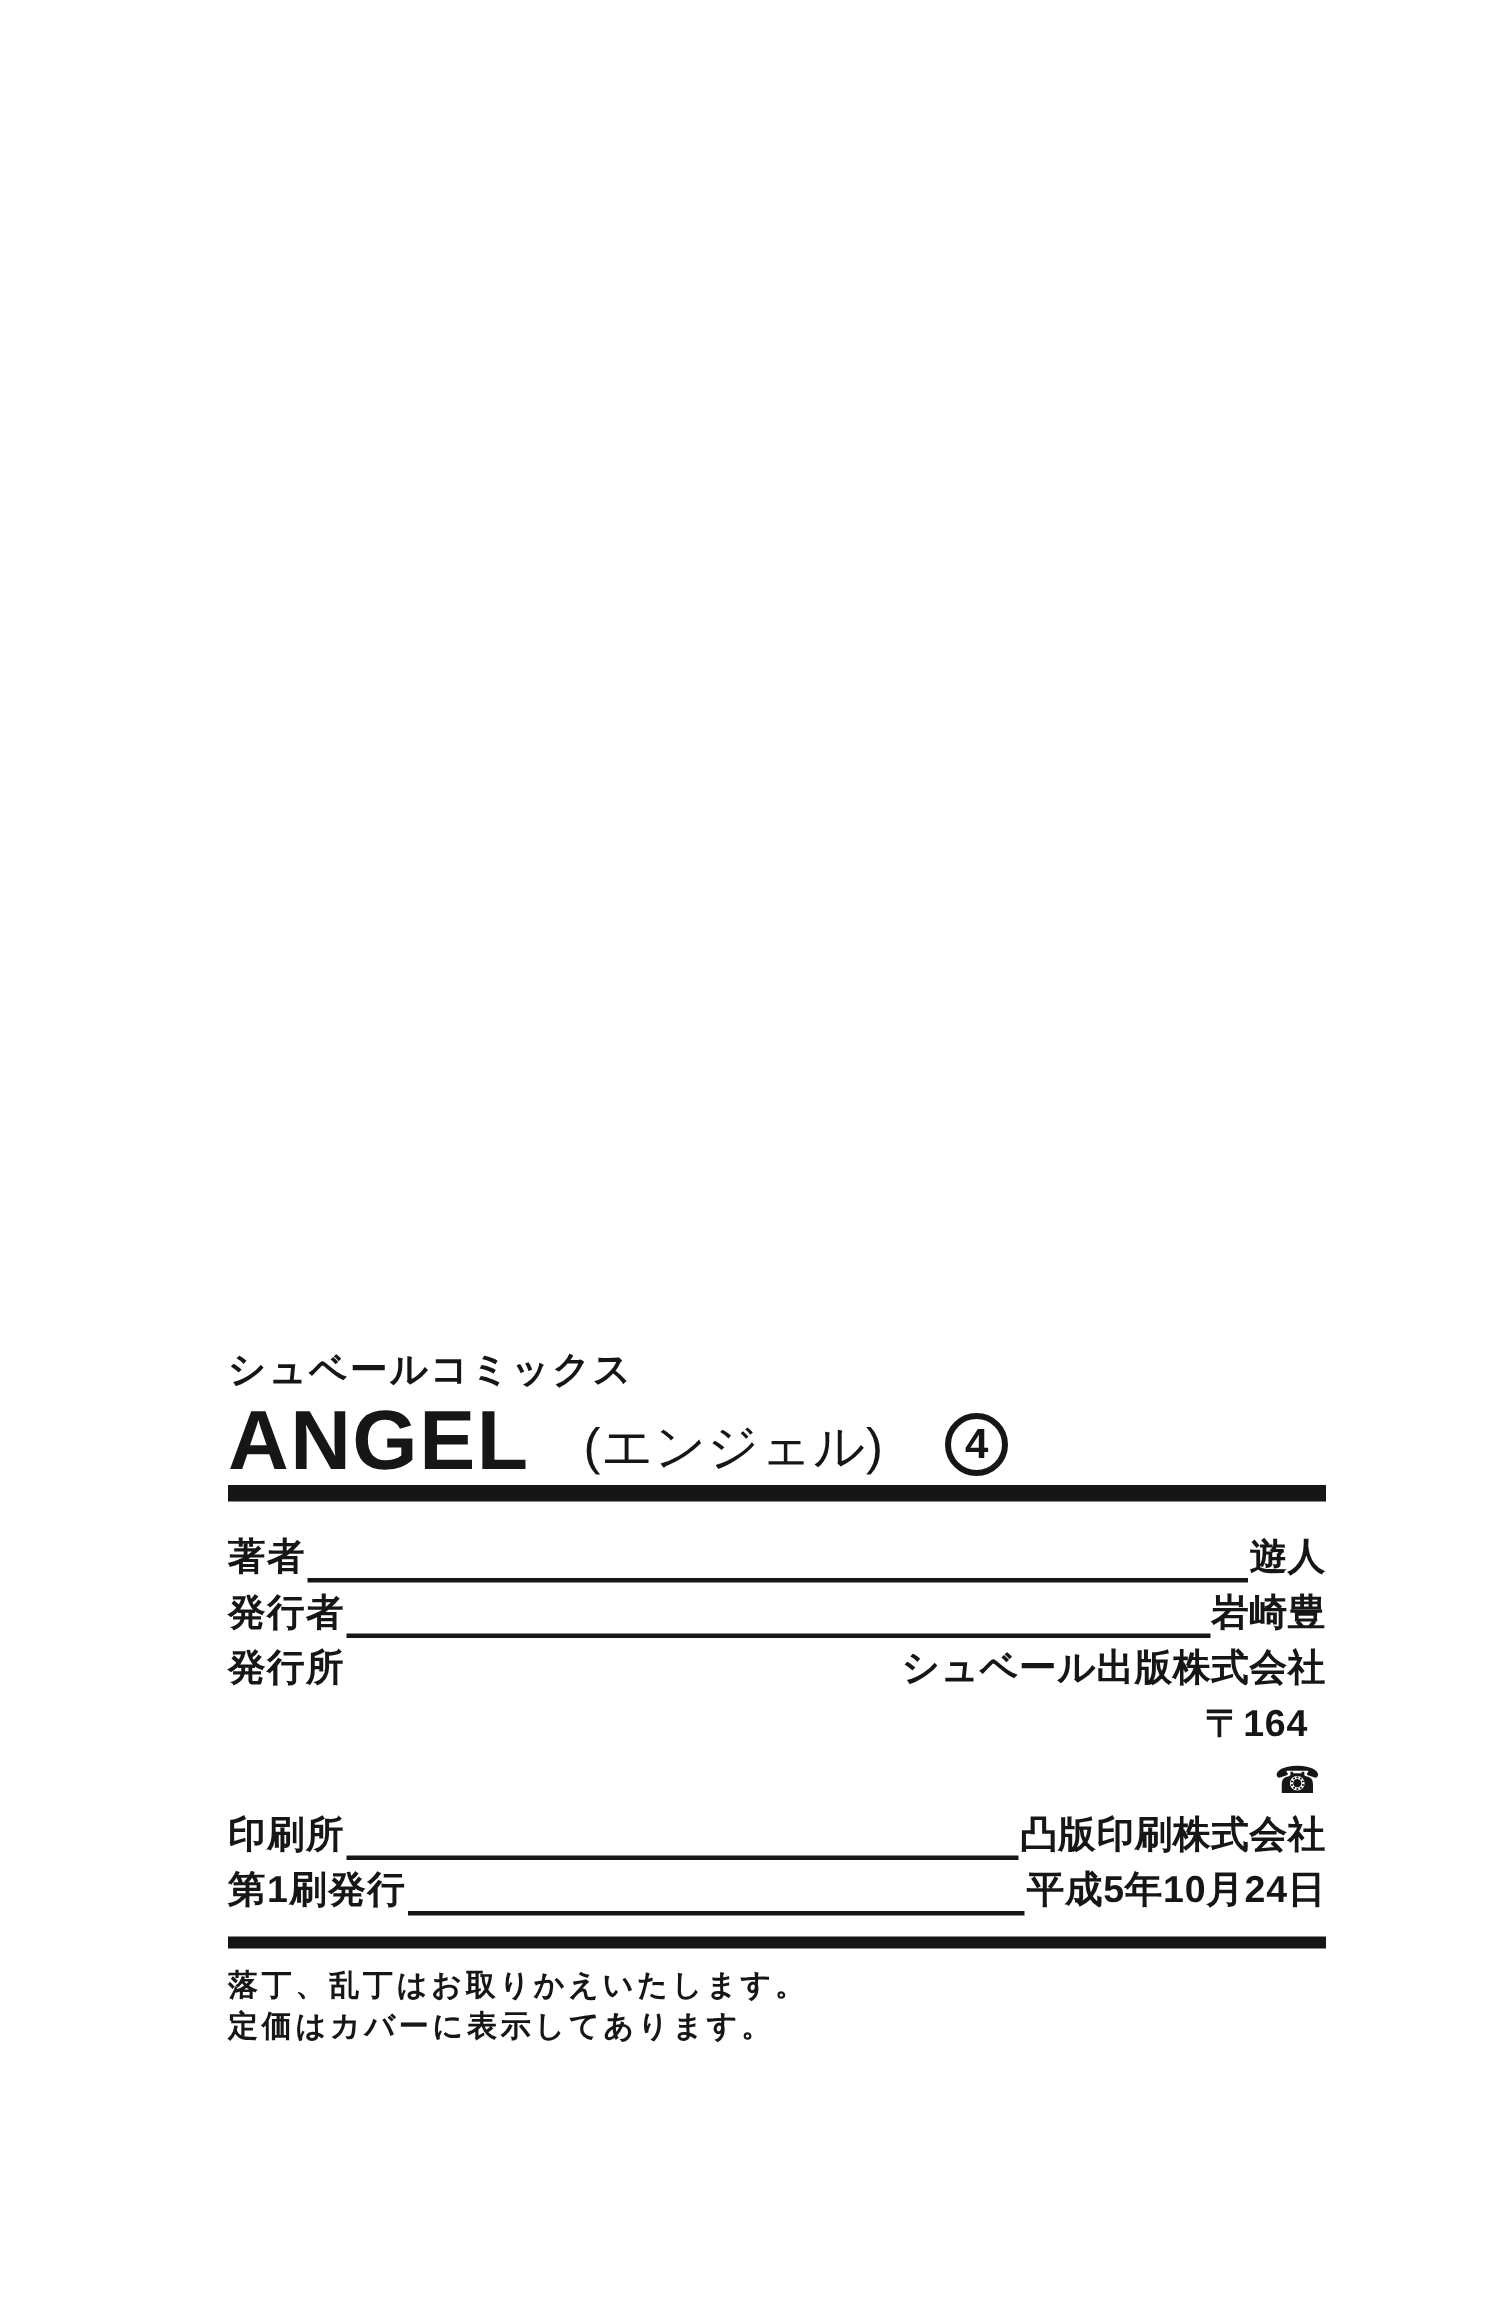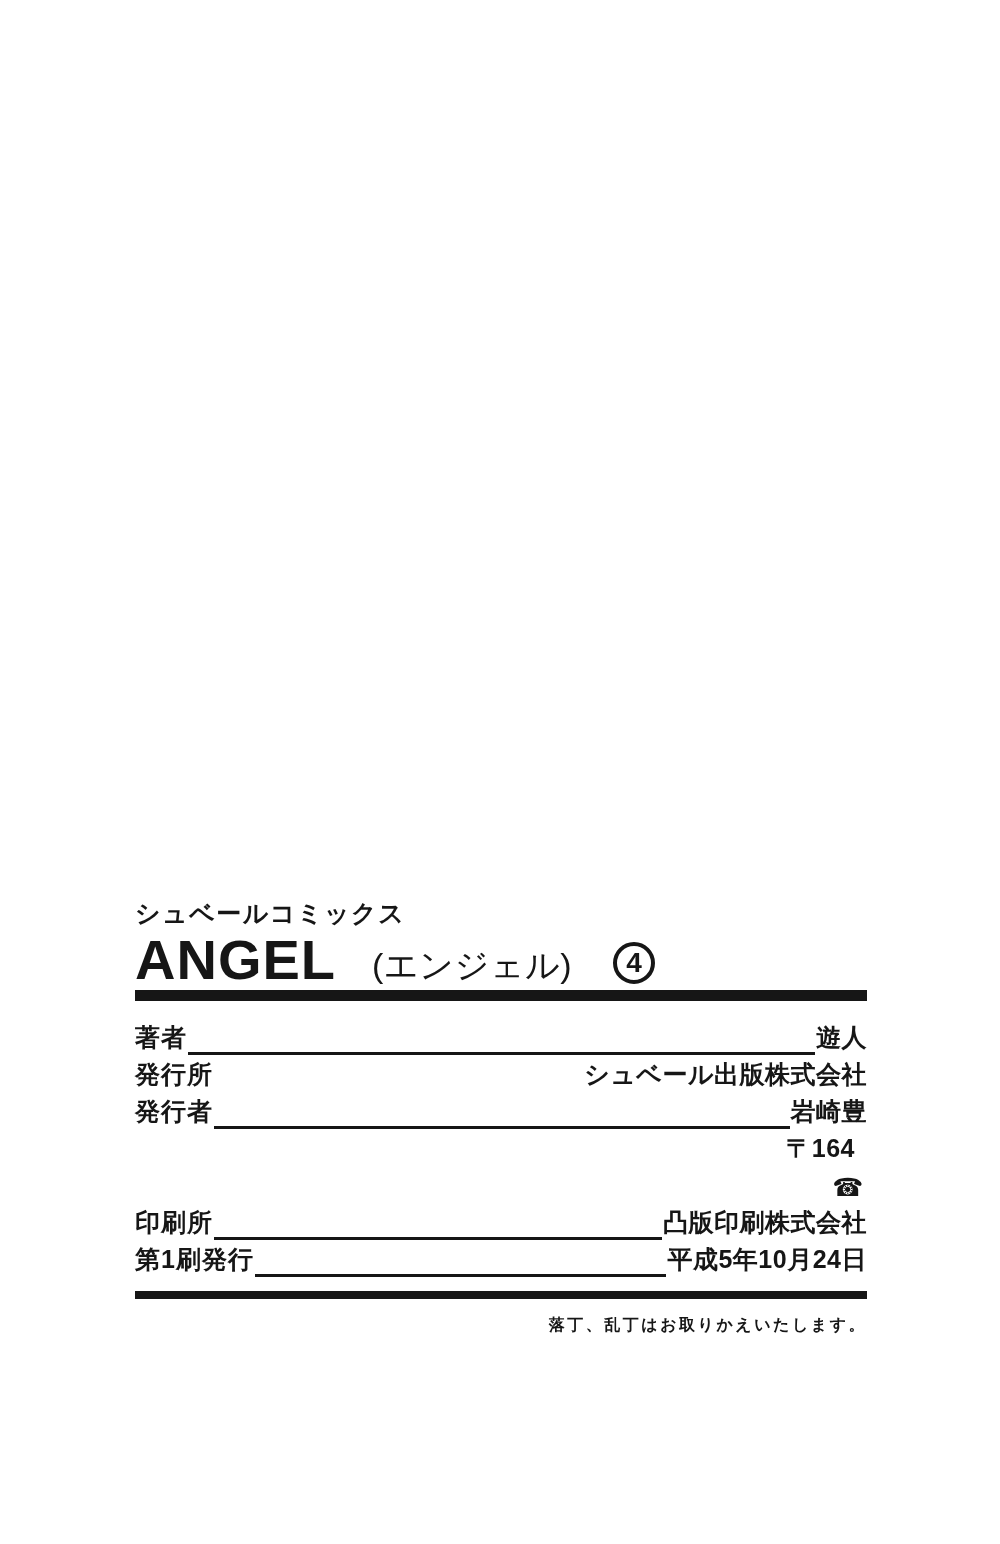--- a/index.html
+++ b/index.html
@@ -8,21 +8,21 @@
     position: relative;
     width: 1000px;
     height: 1544px;
     background: #ffffff;
     color: #161616;
     font-family: "Liberation Sans", "DejaVu Sans", sans-serif;
     overflow: hidden;
   }
   .colophon {
     position: absolute;
-    left: 135px;
+    left: 152px;
     top: 899px;
     width: 732px;
   }
   .series {
     font-size: 25px;
     font-weight: 800;
     letter-spacing: 1.5px;
     line-height: 28px;
   }
   .title-line {
@@ -87,23 +87,23 @@
   .row-address .postal { margin-right: 12px; }
   .row-phone { justify-content: flex-end; }
   .phone-glyph { margin-right: 3px; font-weight: 900; }
   .rule-bottom {
     margin-top: 15px;
     height: 8px;
     background: #161616;
   }
   .notes {
     margin-top: 12px;
-    text-align: right;
+    text-align: left;
     font-family: Liberation Serif, serif;
-    font-size: 16px;
+    font-size: 20px;
     font-weight: 700;
     letter-spacing: 2.5px;
     line-height: 27px;
   }
 </style>
 </head>
 <body>
 
 <div class="page">
   <div class="colophon">
@@ -120,29 +120,29 @@
 
     <div class="rows">
 
       <div class="row">
         <span class="label">著者</span>
         <span class="leader"></span>
         <span class="value">遊人</span>
       </div>
 
       <div class="row">
+        <span class="label">発行者</span>
+        <span class="leader"></span>
+        <span class="value">岩崎豊</span>
+      </div>
+
+      <div class="row">
         <span class="label">発行所</span>
         <span class="spacer"></span>
         <span class="value">シュベール出版株式会社</span>
-      </div>
-
-      <div class="row">
-        <span class="label">発行者</span>
-        <span class="leader"></span>
-        <span class="value">岩崎豊</span>
       </div>
 
       <div class="row row-address">
         <span class="value postal">〒164</span>
       </div>
 
       <div class="row row-phone">
         <span class="value phone-glyph">☎</span>
       </div>
 
@@ -157,16 +157,17 @@
         <span class="leader"></span>
         <span class="value">平成5年10月24日</span>
       </div>
 
     </div>
 
     <div class="rule-bottom"></div>
 
     <div class="notes">
       <div>落丁、乱丁はお取りかえいたします。</div>
+      <div>定価はカバーに表示してあります。</div>
     </div>
 
   </div>
 </div>
 
 </body></html>

